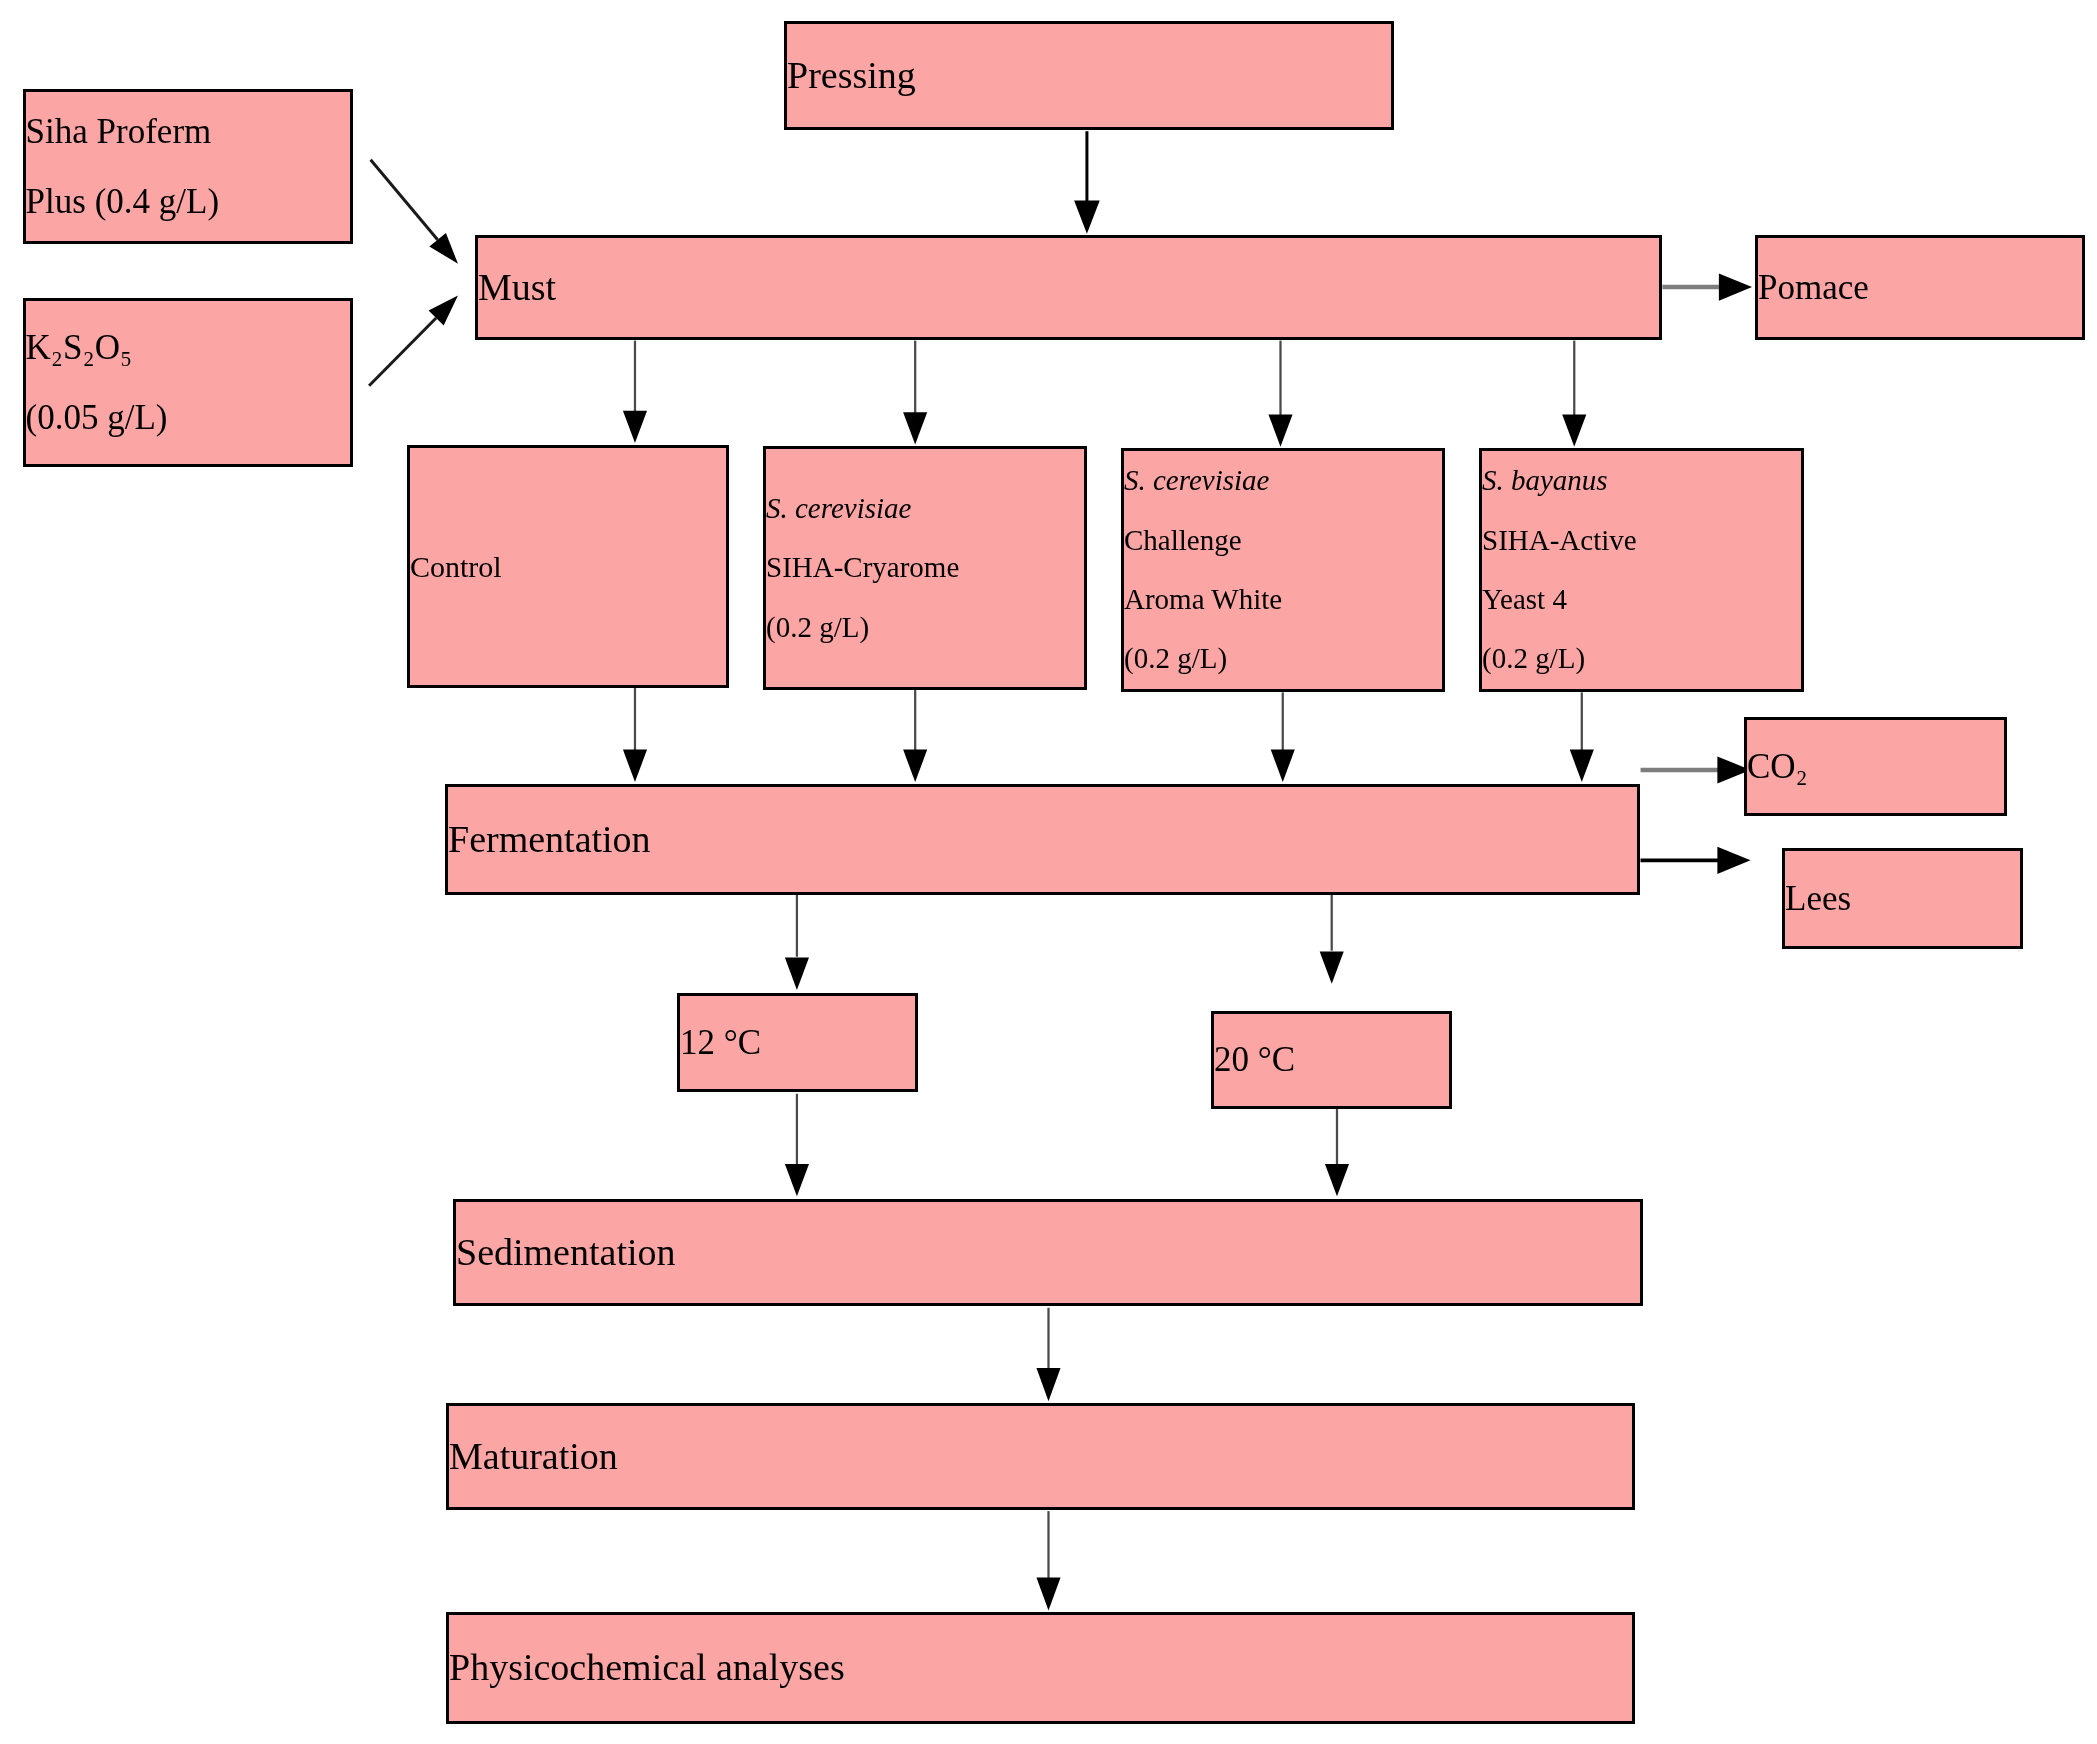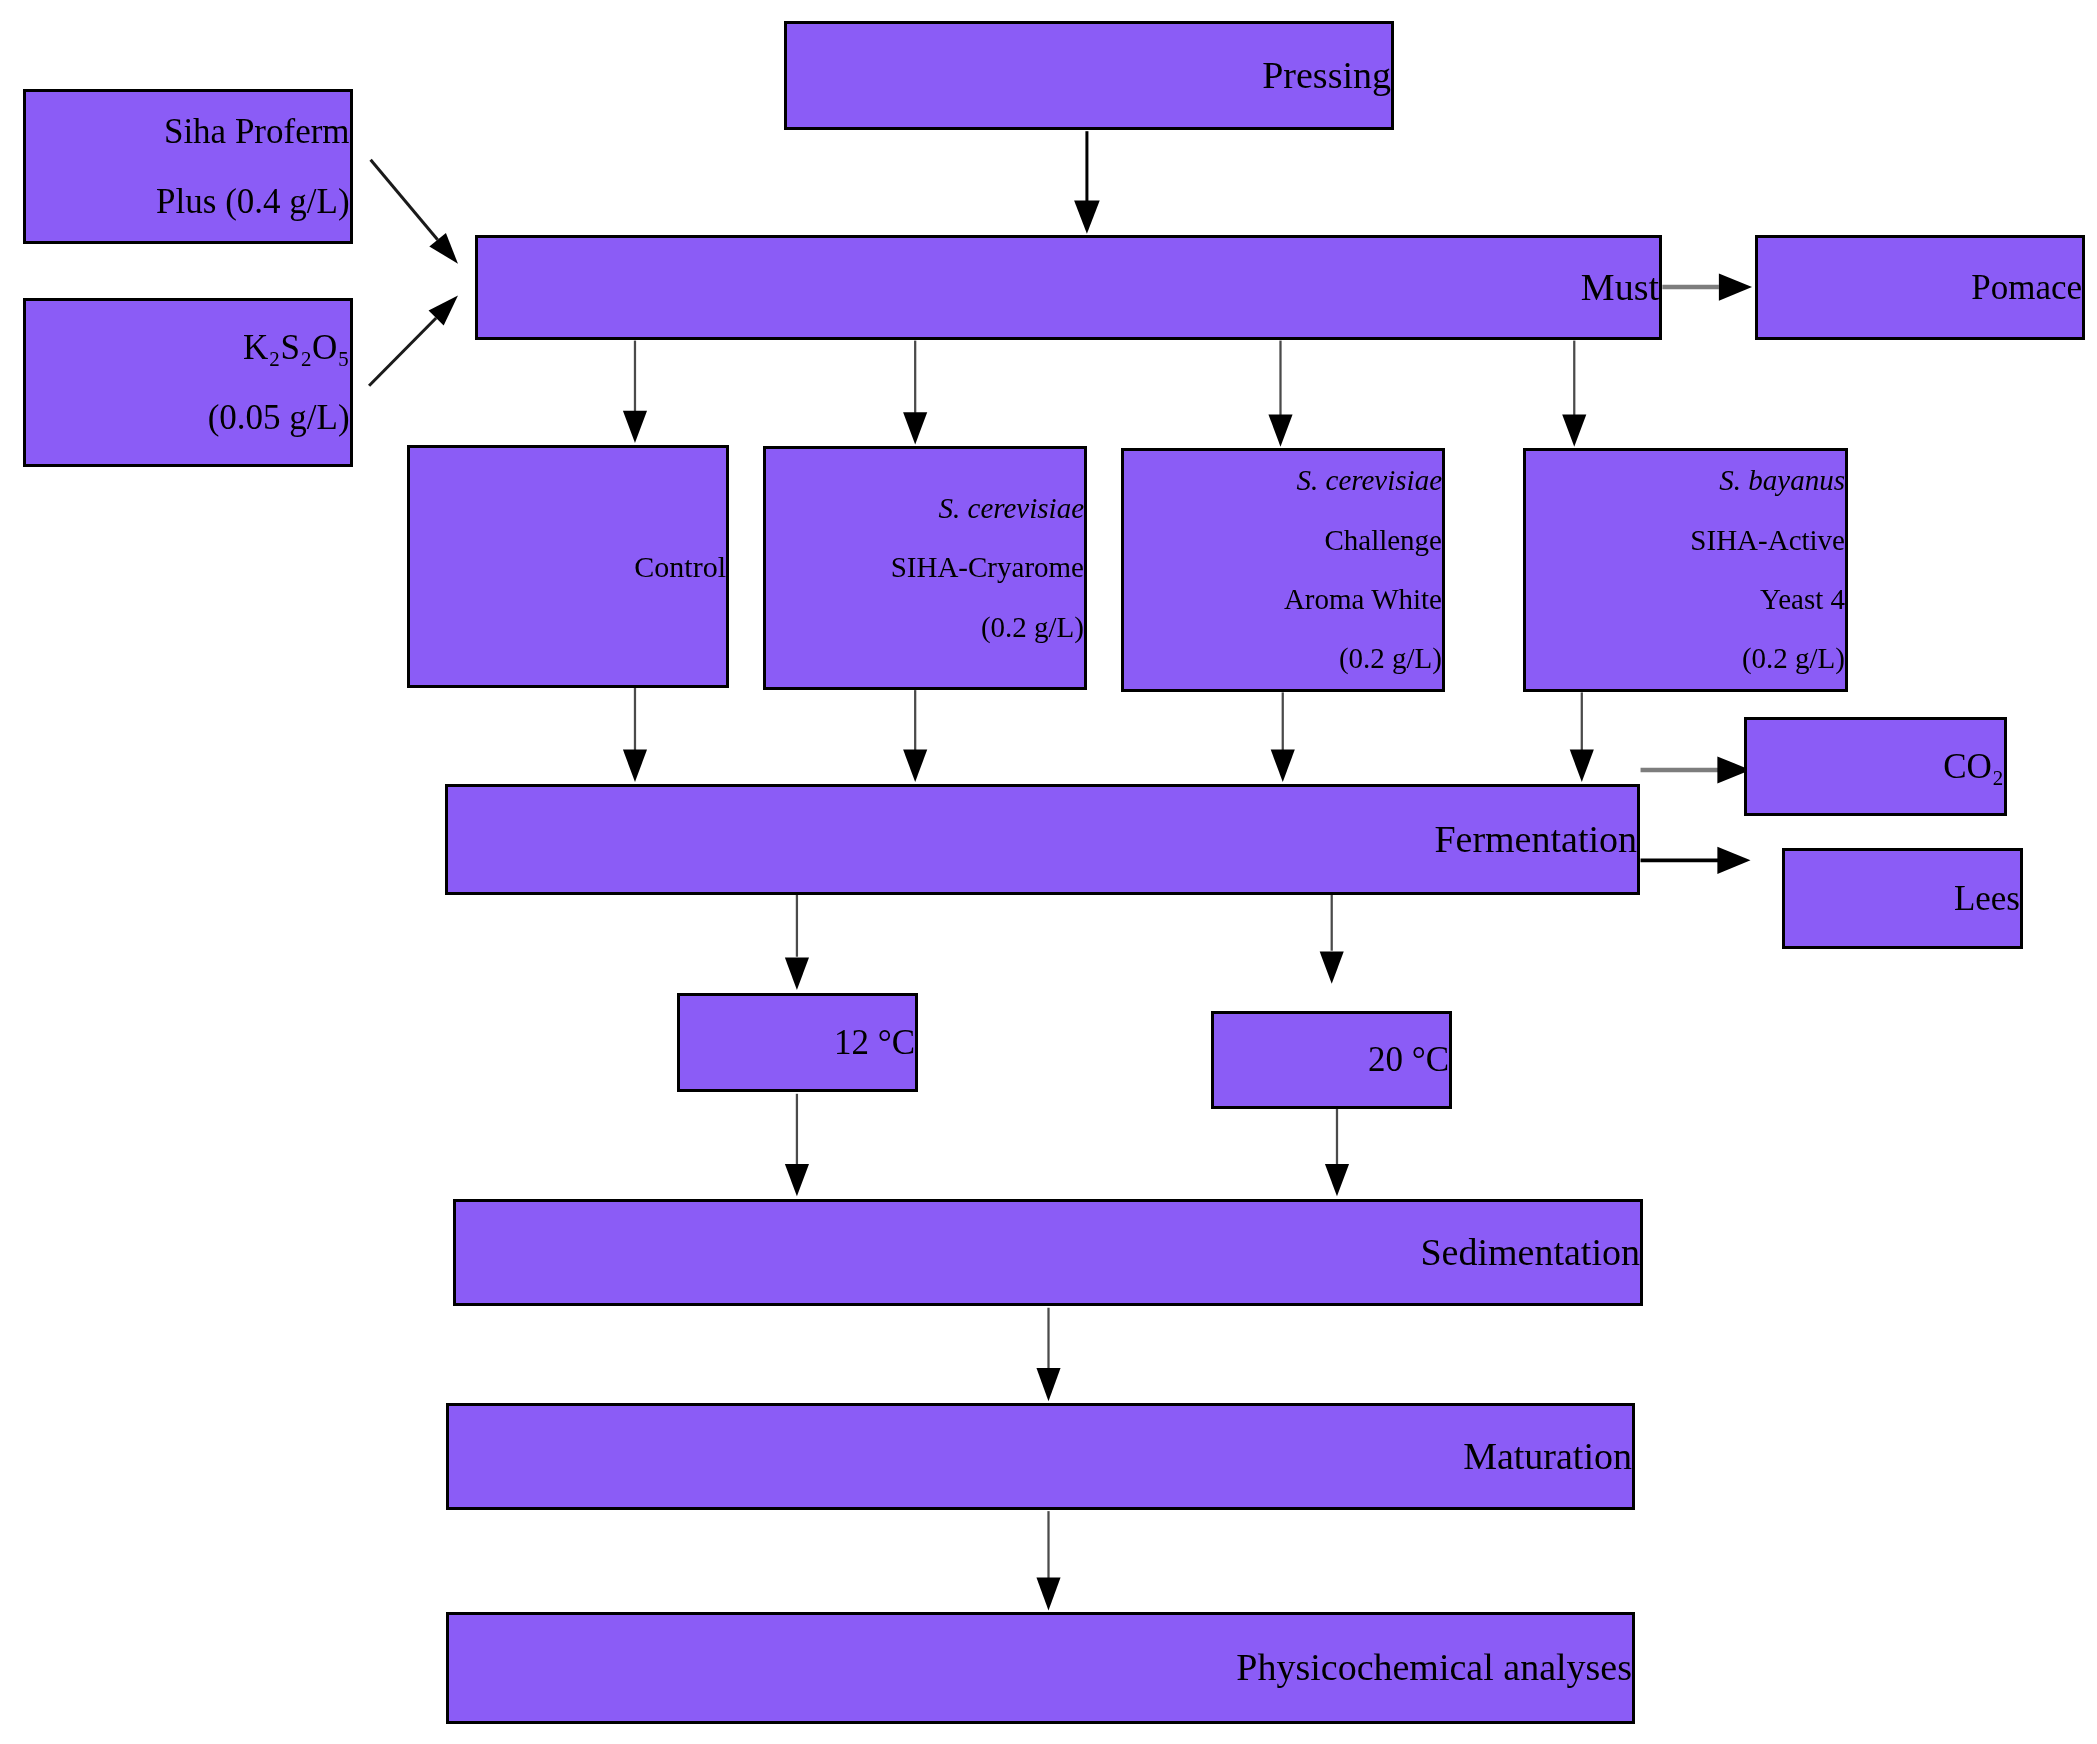--- a/index.html
+++ b/index.html
@@ -12,24 +12,24 @@
     width: 2097px;
     height: 1744px;
     background: #ffffff;
     font-family: "Liberation Serif", "DejaVu Serif", serif;
     color: #000000;
     overflow: hidden;
   }
   .box {
     position: absolute;
     border: 3px solid #000000;
-    background: #8b5cf6;
+    background: #fca5a5;
     display: flex;
     flex-direction: column;
-    align-items: flex-end;
+    align-items: flex-start;
     justify-content: center;
     text-align: center;
     box-sizing: border-box;
     z-index: 2;
   }
   .box--heavy { border-width: 3.8px; }
   .lbl-xl { font-size: 38px; line-height: 1.2; }
   .lbl-lg { font-size: 35px; line-height: 2.0; }
   .lbl-md { font-size: 30px; line-height: 1.2; }
   .multi  { font-size: 29px; line-height: 2.05; }
@@ -172,21 +172,21 @@
     <span class="multi">(0.2 g/L)</span>
   </div>
 
   <div class="box" style="left:1121px; top:448px; width:324px; height:244px;">
     <span class="multi italic">S. cerevisiae</span>
     <span class="multi">Challenge</span>
     <span class="multi">Aroma White</span>
     <span class="multi">(0.2 g/L)</span>
   </div>
 
-  <div class="box" style="left:1479px; top:448px; width:325px; height:244px;margin-left:44px;">
+  <div class="box" style="left:1479px; top:448px; width:325px; height:244px;">
     <span class="multi italic">S. bayanus</span>
     <span class="multi">SIHA-Active</span>
     <span class="multi">Yeast 4</span>
     <span class="multi">(0.2 g/L)</span>
   </div>
 
   <div class="box box--heavy" style="left:445px; top:784px; width:1195px; height:111px;">
     <span class="lbl-xl">Fermentation</span>
   </div>
 

